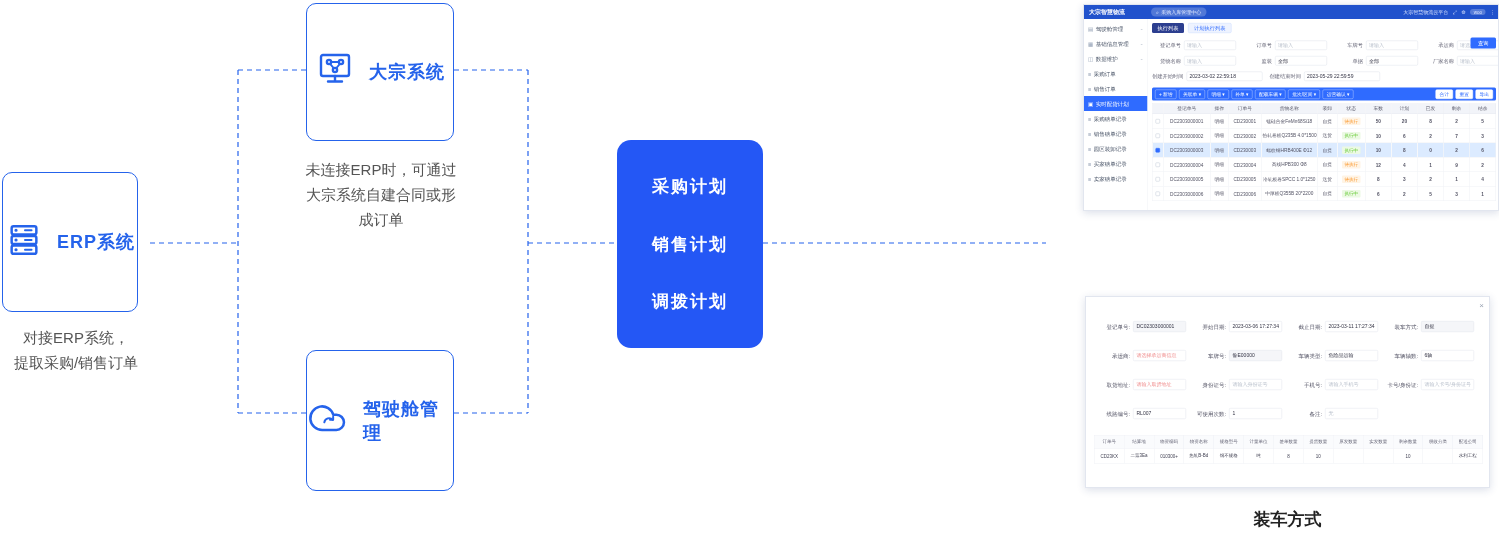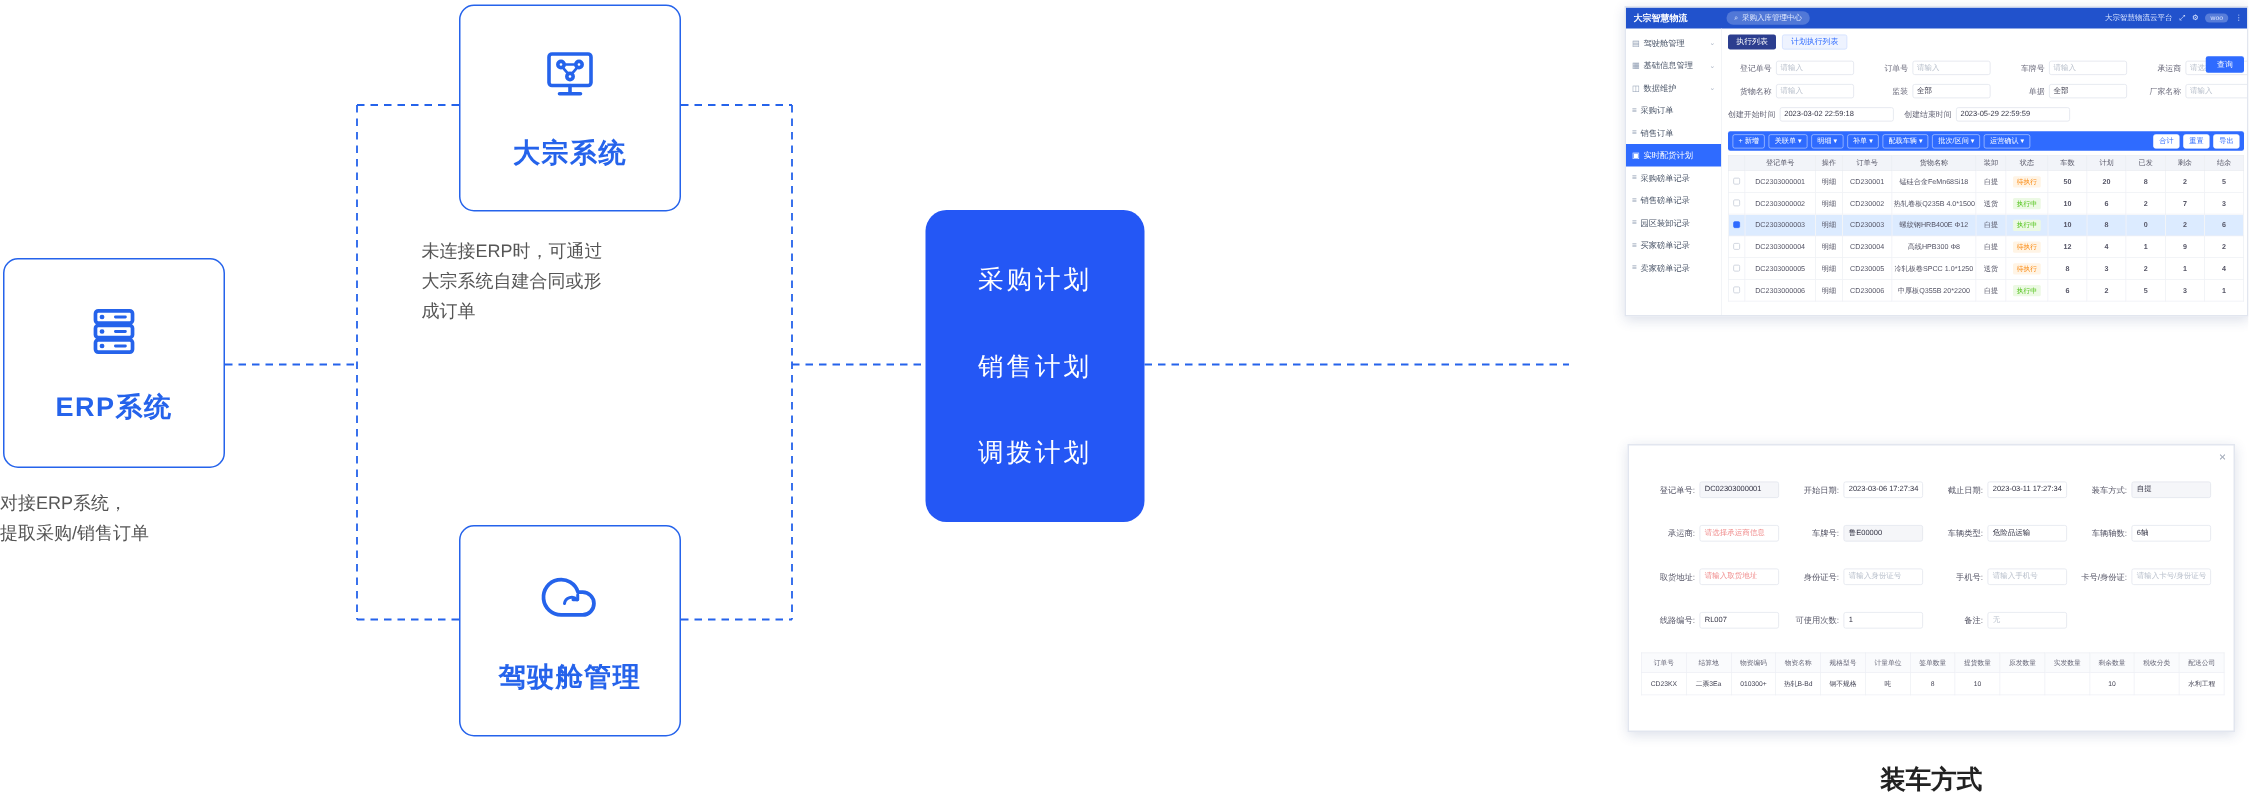--- a/index.html
+++ b/index.html
@@ -5,33 +5,33 @@
   *{margin:0;padding:0;box-sizing:border-box}
   html,body{background:#fff}
   body{font-family:"Liberation Sans",sans-serif;color:#333}
   .canvas{position:relative;width:1499px;height:534px;background:#fff;overflow:hidden}
 
   
   .connectors{position:absolute;left:0;top:0;width:1499px;height:534px;pointer-events:none}
 
   
   .node{position:absolute;background:#fff;border:1px solid #2563eb;border-radius:10px;
-        display:flex;flex-direction:column;align-items:center;justify-content:center;gap:14px}
-  .node-erp{left:2px;top:172px;width:148px;height:140px}
+        display:flex;flex-direction:row;align-items:center;justify-content:center;gap:14px}
+  .node-erp{left:2px;top:172px;width:136px;height:140px}
   .node-bulk{left:306px;top:3px;width:148px;height:138px}
   .node-logi{left:306px;top:350px;width:148px;height:141px}
   .node-label{color:#2563eb;font-size:18px;font-weight:700;letter-spacing:1px}
-  .caption{position:absolute;color:#555;font-size:12px;line-height:1.65;text-align:left;white-space:pre-line}
+  .caption{position:absolute;color:#555;font-size:15px;line-height:1.65;text-align:center;white-space:pre-line}
   .caption-erp{left:0;top:326px;width:152px}
   .caption-bulk{left:281px;top:158px;width:200px}
   .note{left:806px;top:276px;width:228px}
 
   .plan-box{position:absolute;left:617px;top:140px;width:146px;height:208px;background:#2457f5;
             border-radius:14px;display:flex;flex-direction:column;justify-content:space-evenly;align-items:center}
-  .plan-item{color:#fff;font-size:17px;font-weight:400;letter-spacing:2px}
+  .plan-item{color:#fff;font-size:17px;font-weight:700;letter-spacing:2px}
 
   
   .shot{position:absolute;background:#fff;border:1px solid #e2e6ef;box-shadow:0 2px 8px rgba(31,56,118,.16);overflow:hidden}
   .shot-list{left:1083px;top:4px;width:416px;height:207px}
   .shot-detail{left:1085px;top:296px;width:405px;height:192px}
   .inner{transform:scale(.5);transform-origin:0 0}
   .ls-inner{width:832px;height:414px}
   .ds-inner{width:810px;height:384px;position:relative;padding:30px 16px 0}
   .shot-caption{position:absolute;text-align:center;font-size:17px;font-weight:700;color:#222}
   .cap-list{left:1083px;top:232px;width:416px}

